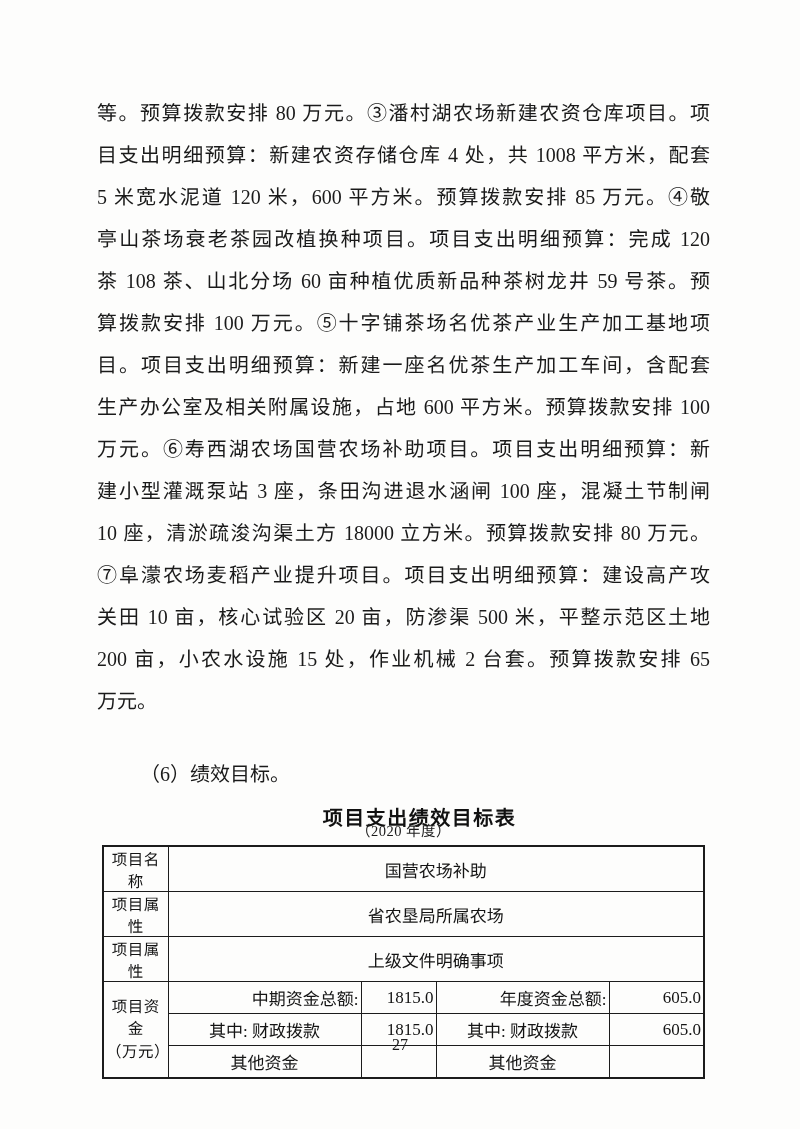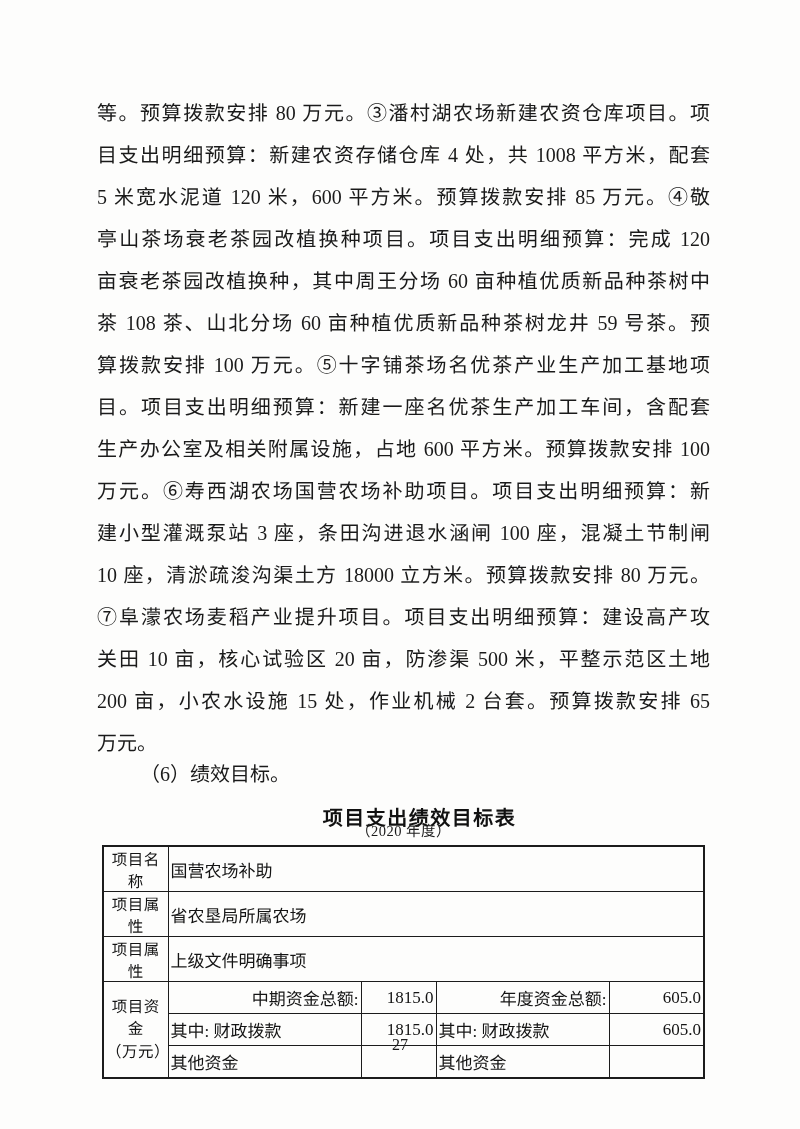--- a/index.html
+++ b/index.html
@@ -41,21 +41,21 @@
     width:601px;border-collapse:collapse;table-layout:fixed;
     font-size:17px;color:#141414;padding-left:12px;
   }
   table.perf,table.perf td{border:1.4px solid #1c1c1c;}
   table.perf{border-width:2px;}
   table.perf td{padding:0 2px;overflow:hidden;}
   tr.r-info td{height:29px;}
   tr.r-fund td{height:31px;}
   td.c0{text-align:center;font-size:15.5px;letter-spacing:.5px;}
   td.fund-head{white-space:pre-line;line-height:1.45;}
-  td.ac{text-align:left;}
+  td.ac{text-align:center;}
   td.al{text-align:right;}
   td.ar{text-align:right;}
   td.pl8{padding-left:8px;}
   td.pl4{padding-left:3px;}
   td.pr2{padding-right:2px;}
   td.pr10{padding-right:10px;}
   td.pr6{padding-right:5px;}
   td.shift-r{padding-left:34px;}
   .page-number{
     position:absolute;left:0;top:1036px;width:800px;
@@ -65,21 +65,20 @@
 </head>
 <body>
 
 <div class="page">
 
   <div class="body-text">
       <div class="line j">等。预算拨款安排 80 万元。③潘村湖农场新建农资仓库项目。项</div>
       <div class="line j">目支出明细预算：新建农资存储仓库 4 处，共 1008 平方米，配套</div>
       <div class="line j">5 米宽水泥道 120 米，600 平方米。预算拨款安排 85 万元。④敬</div>
       <div class="line j">亭山茶场衰老茶园改植换种项目。项目支出明细预算：完成 120</div>
-      <div class="line j">亩衰老茶园改植换种，其中周王分场 60 亩种植优质新品种茶树中</div>
       <div class="line j">茶 108 茶、山北分场 60 亩种植优质新品种茶树龙井 59 号茶。预</div>
       <div class="line j">算拨款安排 100 万元。⑤十字铺茶场名优茶产业生产加工基地项</div>
       <div class="line j">目。项目支出明细预算：新建一座名优茶生产加工车间，含配套</div>
       <div class="line j">生产办公室及相关附属设施，占地 600 平方米。预算拨款安排 100</div>
       <div class="line j">万元。⑥寿西湖农场国营农场补助项目。项目支出明细预算：新</div>
       <div class="line j">建小型灌溉泵站 3 座，条田沟进退水涵闸 100 座，混凝土节制闸</div>
       <div class="line j">10 座，清淤疏浚沟渠土方 18000 立方米。预算拨款安排 80 万元。</div>
       <div class="line j">⑦阜濛农场麦稻产业提升项目。项目支出明细预算：建设高产攻</div>
       <div class="line j">关田 10 亩，核心试验区 20 亩，防渗渠 500 米，平整示范区土地</div>
       <div class="line j">200 亩，小农水设施 15 处，作业机械 2 台套。预算拨款安排 65</div>

